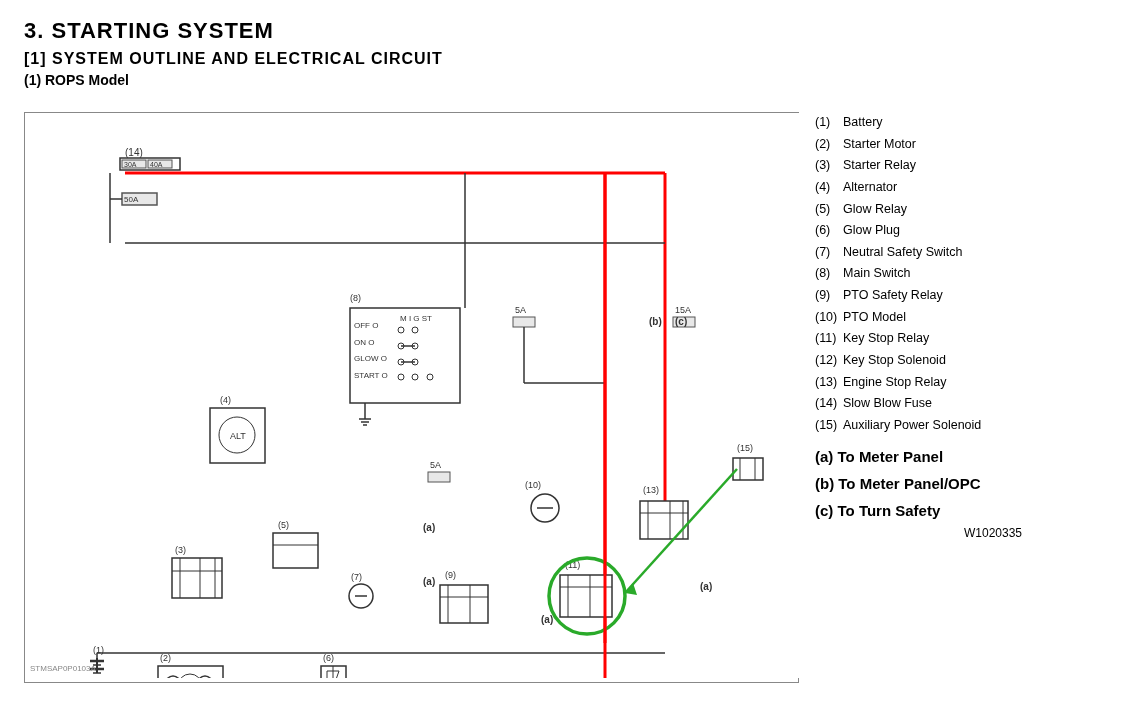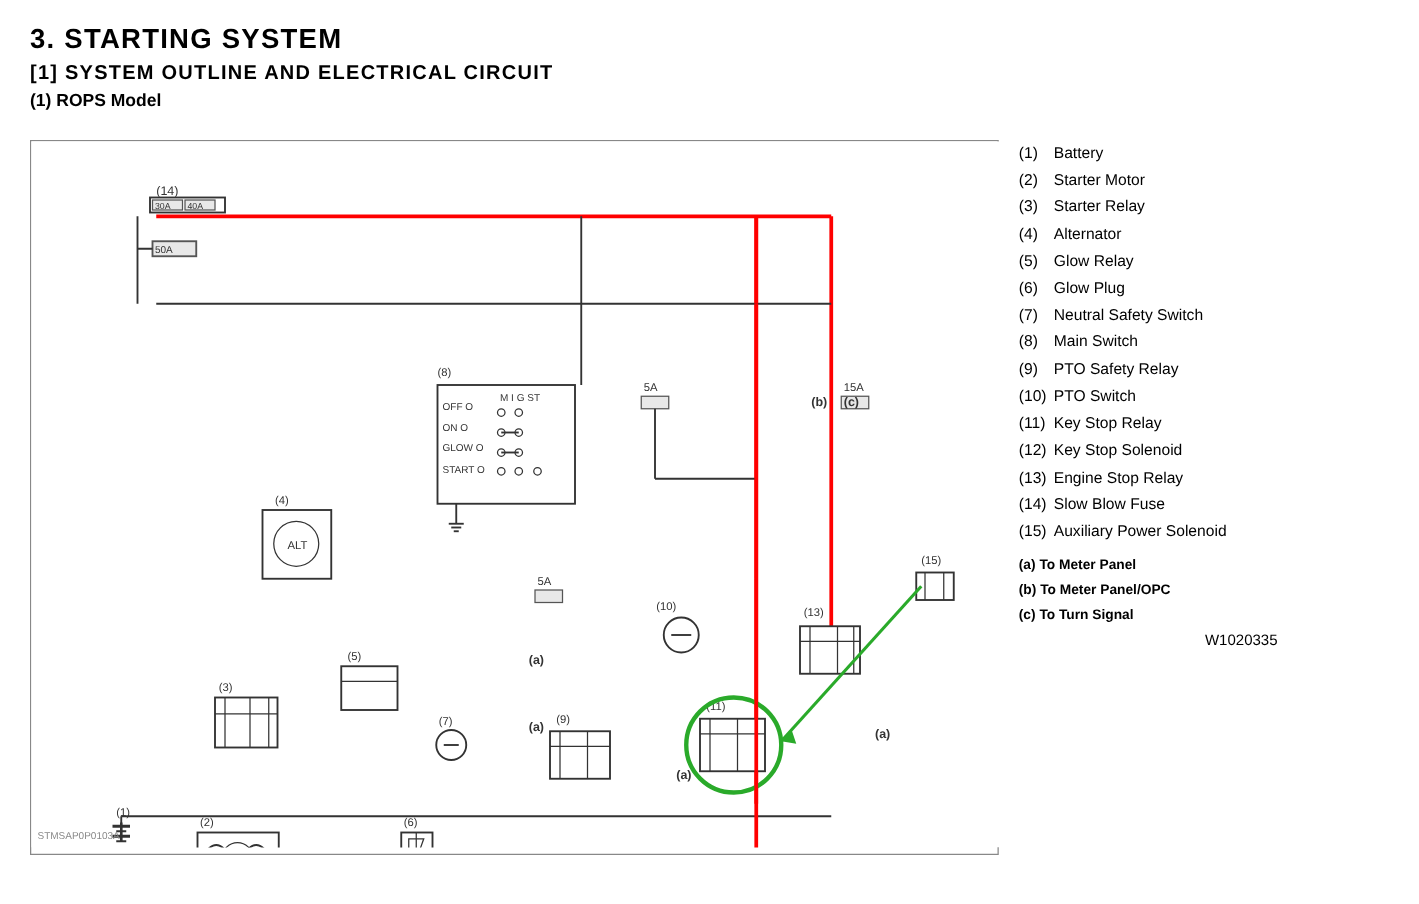--- a/index.html
+++ b/index.html
@@ -54,21 +54,21 @@
       font-size: 12.5px;
       line-height: 1.65;
     }
     .legend-area .legend-item {
       display: flex;
       align-items: flex-start;
       margin-bottom: 1px;
     }
     .legend-note {
       margin-top: 8px;
-      font-size: 11px;
+      font-size: 15px;
       font-weight: bold;
       line-height: 1.8;
     }
     .legend-watermark {
       font-size: 12px;
       text-align: right;
       padding-right: 10px;
     }
     
     .diagram-svg {
@@ -293,21 +293,21 @@
           <div class="legend-item">
             <span style="min-width:28px;display:inline-block">(8)</span>
             <span>Main Switch</span>
           </div>
           <div class="legend-item">
             <span style="min-width:28px;display:inline-block">(9)</span>
             <span>PTO Safety Relay</span>
           </div>
           <div class="legend-item">
             <span style="min-width:28px;display:inline-block">(10)</span>
-            <span>PTO Switch</span>
+            <span>PTO Model</span>
           </div>
           <div class="legend-item">
             <span style="min-width:28px;display:inline-block">(11)</span>
             <span>Key Stop Relay</span>
           </div>
           <div class="legend-item">
             <span style="min-width:28px;display:inline-block">(12)</span>
             <span>Key Stop Solenoid</span>
           </div>
           <div class="legend-item">
@@ -319,18 +319,18 @@
             <span>Slow Blow Fuse</span>
           </div>
           <div class="legend-item">
             <span style="min-width:28px;display:inline-block">(15)</span>
             <span>Auxiliary Power Solenoid</span>
           </div>
         </div>
       <div class="legend-note" id="legend-notes-container">
           <div>(a)  To Meter Panel</div>
           <div>(b)  To Meter Panel/OPC</div>
-          <div>(c)  To Turn Signal</div>
+          <div>(c)  To Turn Safety</div>
         </div>
       <div class="legend-watermark">W1020335</div>
     </div>
   </div>
 </div>
 
 </body></html>

